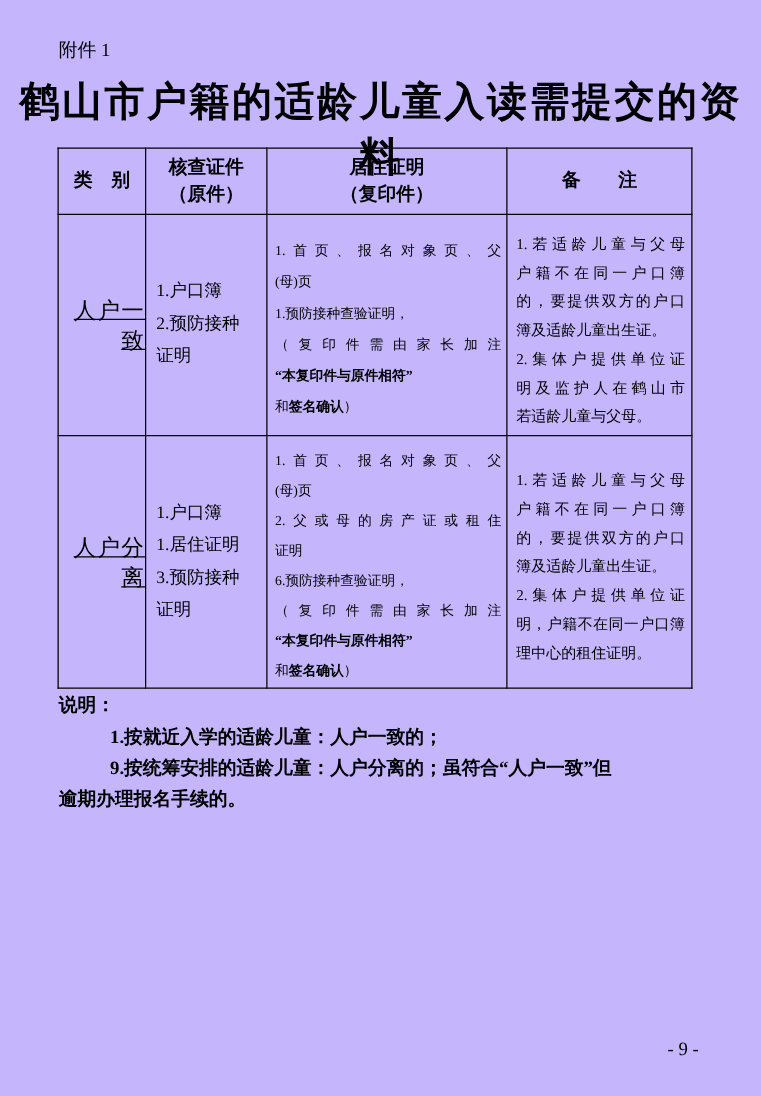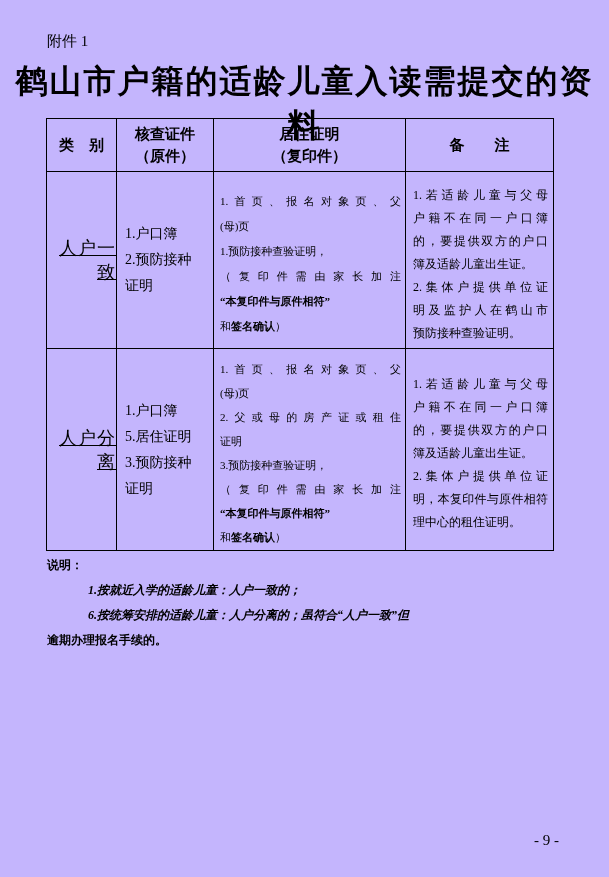--- a/index.html
+++ b/index.html
@@ -42,23 +42,23 @@
   td.submit .swrap { padding: 7px 4px 0 6px; }
   td.submit .ln { line-height: 25px; white-space: nowrap; }
   tr.r2 td.submit .ln { line-height: 24px; }
   td.remarks { vertical-align: top; font-size: 12px; }
   td.remarks .rwrap { padding: 8px 5px 0 7px; }
   td.remarks .ln { line-height: 23px; white-space: nowrap; }
   .st { text-align: justify; text-align-last: justify; white-space: normal !important; }
   .b { font-weight: bold; }
   .notes {
     position: absolute; left: 47px; top: 553px;
-    font-size: 12px; font-weight: bold; line-height: 25px;
+    font-size: 15px; font-weight: bold; line-height: 25px;
   }
-  .notes .note-item { margin-left: 41px; font-style: italic; }
+  .notes .note-item { margin-left: 41px; }
   .notes .note-cont { }
   .page-num {
     position: absolute; right: 50px; top: 832px;
     font-size: 15px;
   }
 </style>
 </head>
 <body>
 
 <div class="page">
@@ -111,64 +111,64 @@
         </div>
       </td>
       <td class="remarks">
         <div class="rwrap">
           <div class="ln st">1.若适龄儿童与父母</div>
           <div class="ln st">户籍不在同一户口簿</div>
           <div class="ln st">的，要提供双方的户口</div>
           <div class="ln">簿及适龄儿童出生证。</div>
           <div class="ln st">2.集体户提供单位证</div>
           <div class="ln st">明及监护人在鹤山市</div>
-          <div class="ln">预防接种查验证明。</div>
+          <div class="ln">若适龄儿童与父母。</div>
         </div>
       </td>
     </tr>
 
     <tr class="r2">
       <td class="cat">人户分离</td>
       <td class="verify">
         <div class="vwrap">
           <div class="ln">1.户口簿</div>
-          <div class="ln">5.居住证明</div>
+          <div class="ln">1.居住证明</div>
           <div class="ln">3.预防接种</div>
           <div class="ln">证明</div>
         </div>
       </td>
       <td class="submit">
         <div class="swrap">
           <div class="ln st">1.首页、报名对象页、父</div>
           <div class="ln">(母)页</div>
           <div class="ln st">2.父或母的房产证或租住</div>
           <div class="ln">证明</div>
-          <div class="ln">3.预防接种查验证明，</div>
+          <div class="ln">6.预防接种查验证明，</div>
           <div class="ln st">（复印件需由家长加注</div>
           <div class="ln b">“本复印件与原件相符”</div>
           <div class="ln"><span>和</span><span class="b">签名确认</span><span>）</span></div>
         </div>
       </td>
       <td class="remarks">
         <div class="rwrap">
           <div class="ln st">1.若适龄儿童与父母</div>
           <div class="ln st">户籍不在同一户口簿</div>
           <div class="ln st">的，要提供双方的户口</div>
           <div class="ln">簿及适龄儿童出生证。</div>
           <div class="ln st">2.集体户提供单位证</div>
-          <div class="ln st">明，本复印件与原件相符</div>
+          <div class="ln st">明，户籍不在同一户口簿</div>
           <div class="ln">理中心的租住证明。</div>
         </div>
       </td>
     </tr>
   </tbody>
     </table>
 
   <div class="notes">
     <div>说明：</div>
     <div class="note-item">1.按就近入学的适龄儿童：人户一致的；</div>
-    <div class="note-item">6.按统筹安排的适龄儿童：人户分离的；虽符合“人户一致”但</div>
+    <div class="note-item">9.按统筹安排的适龄儿童：人户分离的；虽符合“人户一致”但</div>
     <div class="note-cont">逾期办理报名手续的。</div>
   </div>
 
   <div class="page-num">- 9 -</div>
 
 </div>
 
 </body></html>

